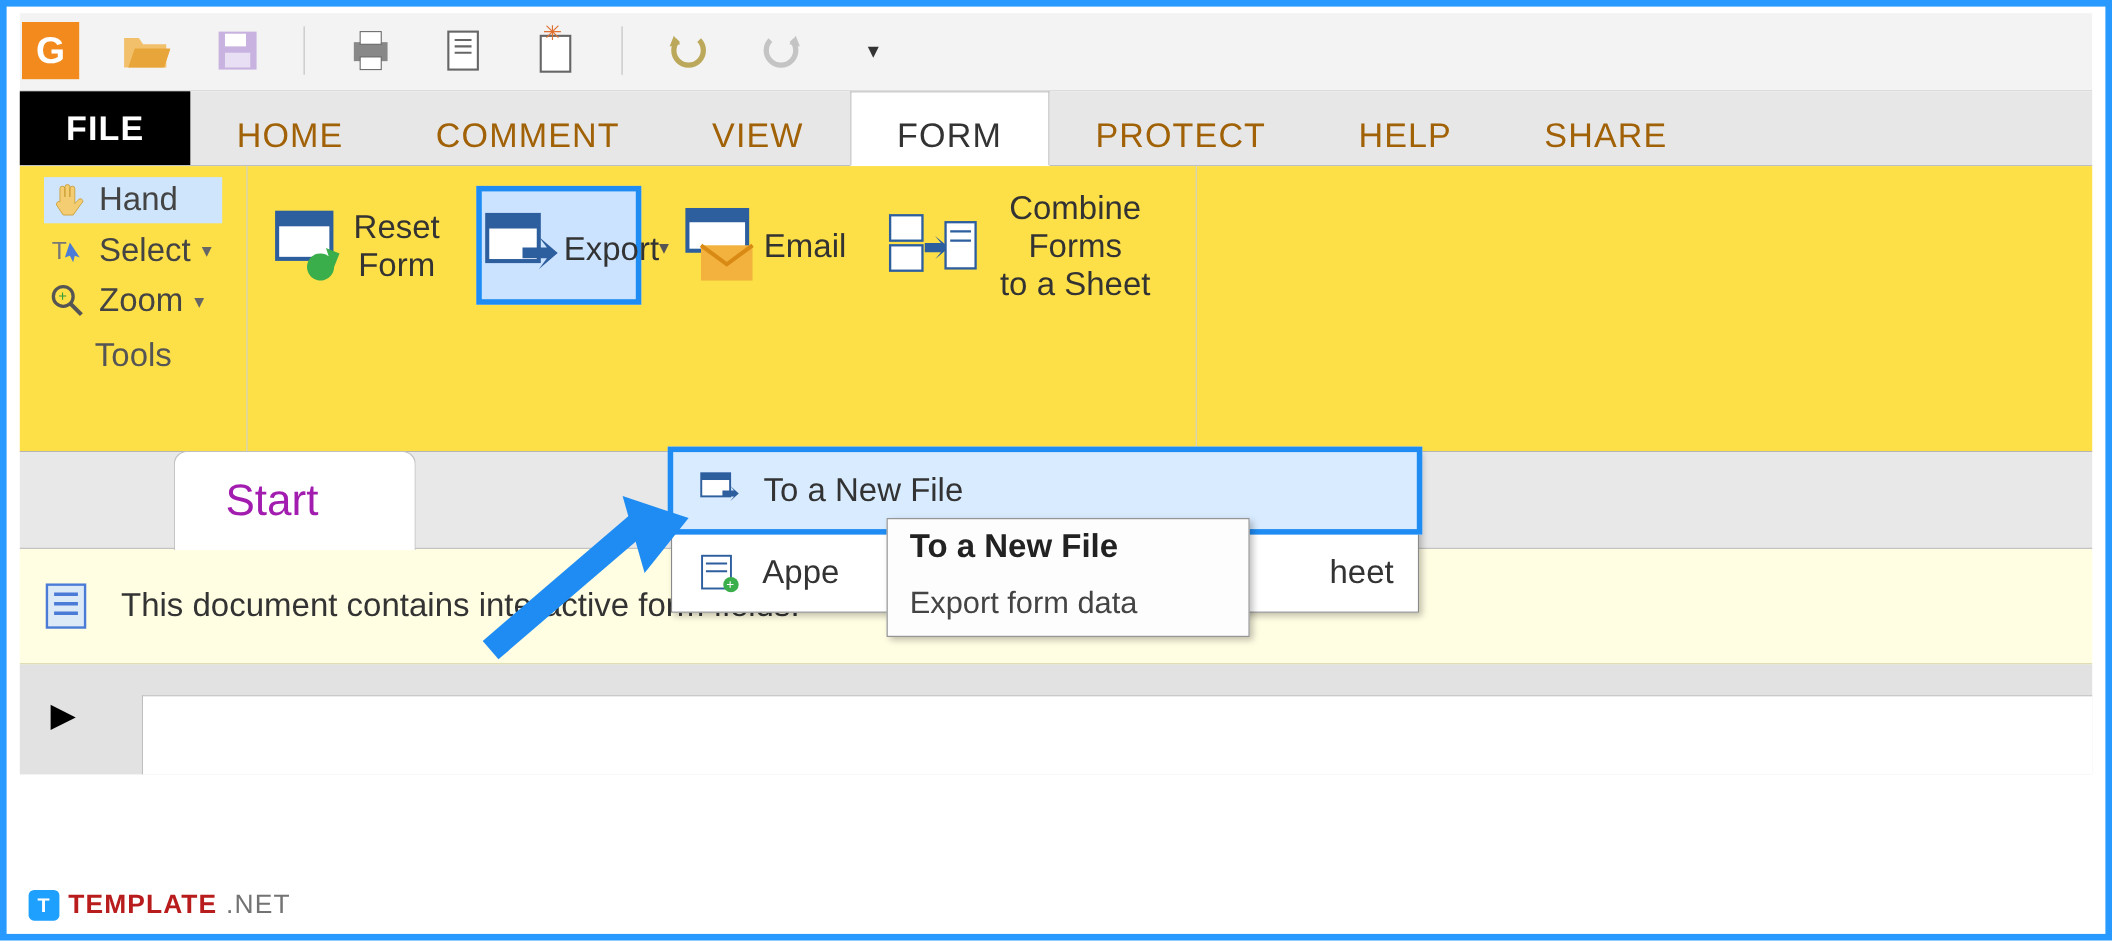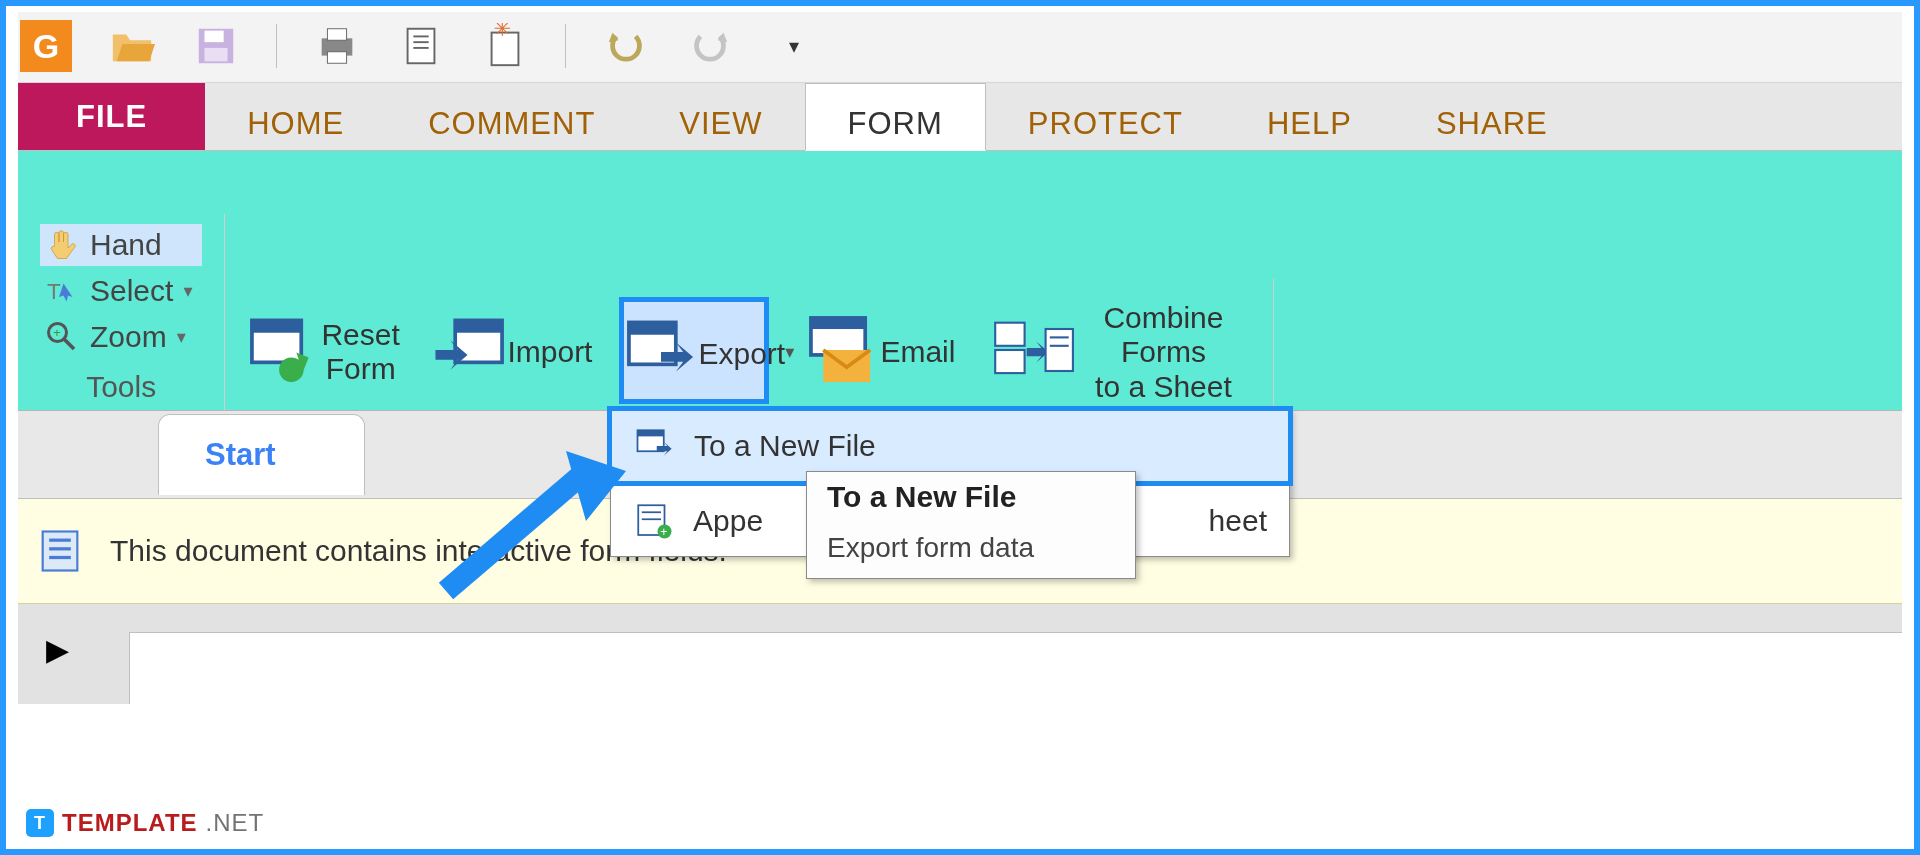--- a/index.html
+++ b/index.html
@@ -48,41 +48,40 @@
   .ribbon-tabs .tab {
     padding: 14px 42px 0 42px;
     font-size: 31px;
     letter-spacing: 1px;
     color: #a16207;
     cursor: pointer;
     position: relative;
     display:flex; align-items:center;
   }
   .ribbon-tabs .tab.file {
-    background: #be185d;
+    background: #000000;
     color: #fff;
     font-weight: 600;
-    padding: 0 58px;
+    padding: 0 42px;
   }
   .ribbon-tabs .tab.active {
     background: #fff;
     border: 1px solid #bfbfbf;
     border-bottom: 1px solid #fff;
     margin-bottom: -1px;
     font-weight: 500;
     color: #333;
   }
   
   .ribbon-body {
     display: flex;
-    background: #5eead4;
+    background: #fde047;
     border-bottom: 1px solid #b5b5b5;
     height: 260px;
     position: relative;
-    align-items: flex-end;
   }
   .group {
     border-right: 1px solid #d0d0d0;
     padding: 10px 22px 6px 22px;
     display: flex;
     flex-direction: column;
   }
   .group .row { display:flex; gap: 36px; }
   .tools-group .tool-btn {
     display:flex; align-items:center; gap:10px;
@@ -160,26 +159,25 @@
     border-bottom:1px solid #bfbfbf;
     padding-left: 140px;
     position:relative;
   }
   .doc-tabs .dtab {
     background:#fff;
     border:1px solid #bfbfbf;
     border-bottom:none;
     border-radius: 12px 12px 0 0;
     padding: 22px 88px 22px 46px;
-    font-size:31px;
-    color:#3b82f6;
+    font-size:40px;
+    color:#a21caf;
     margin-right: 420px;
     position:relative;
     cursor:pointer;
-    font-weight:bold;
   }
   .doc-tabs .dtab2 {
     background:#fff;
     border:1px solid #bfbfbf;
     border-bottom:none;
     border-radius: 12px 12px 0 0;
     padding: 22px 60px 22px 28px;
     font-size:32px;
     color:#333;
     cursor:pointer;
@@ -324,30 +322,20 @@
         <div class="big-btn">
           <div class="iconbox">
             <svg viewBox="0 0 60 60" width="74" height="74">
                 <rect x="4" y="6" width="40" height="34" fill="#fff" stroke="#2d5e9e" stroke-width="3"></rect>
                 <rect x="4" y="6" width="40" height="10" fill="#2d5e9e"></rect>
                 <path d="M46 46a10 10 0 11-4-8l-2-6 10 4-4 10z" fill="#3aae4a"></path>
               </svg>
           </div>
           <div class="txt" style="white-space:pre-line;">Reset
 Form</div>
-        </div>
-        <div class="big-btn">
-          <div class="iconbox">
-            <svg viewBox="0 0 60 60" width="74" height="74">
-                <rect x="18" y="6" width="38" height="34" fill="#fff" stroke="#2d5e9e" stroke-width="3"></rect>
-                <rect x="18" y="6" width="38" height="10" fill="#2d5e9e"></rect>
-                <path d="M2 30h18l-6-8 14 12-14 12 6-8H2z" fill="#2d5e9e"></path>
-              </svg>
-          </div>
-          <div class="txt">Import</div>
         </div>
         <div class="big-btn export-active">
           <div class="iconbox">
             <svg viewBox="0 0 60 60" width="74" height="74">
                 <rect x="4" y="6" width="38" height="34" fill="#fff" stroke="#2d5e9e" stroke-width="3"></rect>
                 <rect x="4" y="6" width="38" height="10" fill="#2d5e9e"></rect>
                 <path d="M30 30h18l-6-8 14 12-14 12 6-8H30z" fill="#2d5e9e"></path>
               </svg>
           </div>
           <div class="txt">Export</div>

